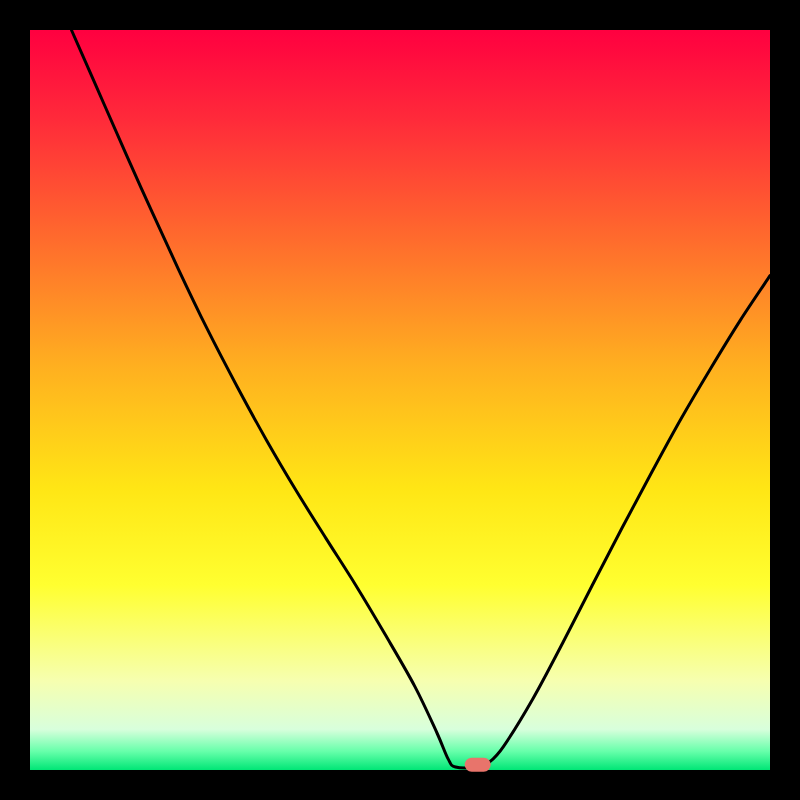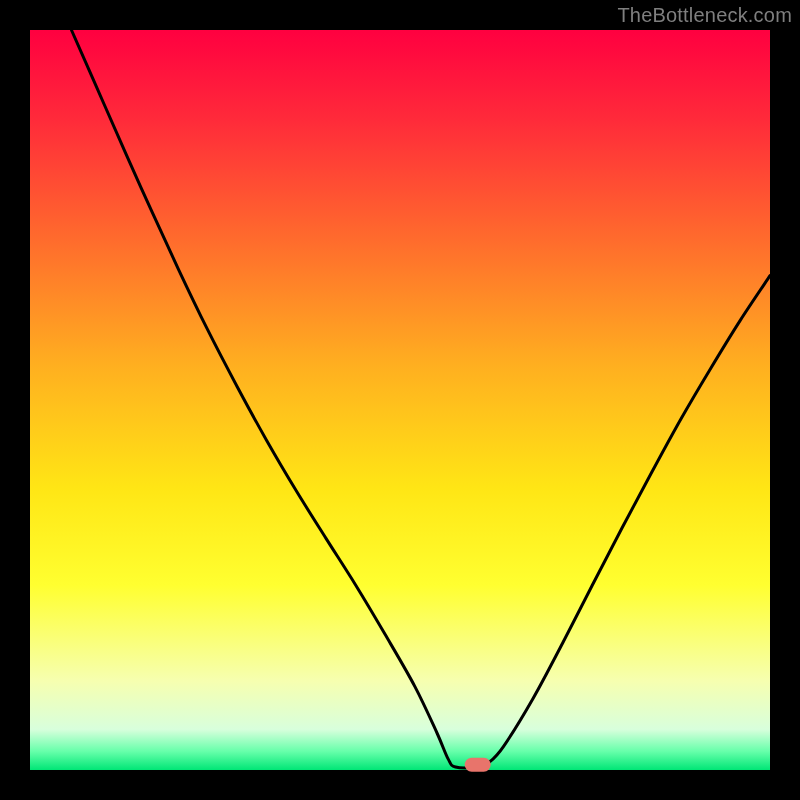--- a/index.html
+++ b/index.html
@@ -45,14 +45,13 @@
           <stop offset="88.00%" stop-color="#f6ffb0"></stop>
           <stop offset="94.50%" stop-color="#d8ffdc"></stop>
           <stop offset="97.50%" stop-color="#66ffaa"></stop>
           <stop offset="100.00%" stop-color="#00e676"></stop>
         </linearGradient>
     </defs>
     <rect id="plot-bg" fill="url(#bg-grad)" x="30" y="30" width="740" height="740"></rect>
     <path id="curve-path" fill="none" stroke="#000000" stroke-width="3" stroke-linecap="round" stroke-linejoin="round" d="M 71.44 30.00 C 76.87 42.33, 92.41 77.73, 104.00 104.00 C 115.59 130.27, 128.67 160.24, 141.00 187.62 C 153.33 215.00, 166.90 244.60, 178.00 268.28 C 189.10 291.96, 197.73 309.97, 207.60 329.70 C 217.47 349.43, 227.33 368.18, 237.20 386.68 C 247.07 405.18, 256.93 423.31, 266.80 440.70 C 276.67 458.09, 286.53 474.74, 296.40 491.02 C 306.27 507.30, 316.13 522.72, 326.00 538.38 C 335.87 554.04, 345.73 568.97, 355.60 585.00 C 365.47 601.03, 375.33 617.68, 385.20 634.58 C 395.07 651.48, 406.17 669.98, 414.80 686.38 C 423.43 702.78, 431.45 720.91, 437.00 733.00 C 442.55 745.09, 445.02 753.23, 448.10 758.90 C 451.18 764.57, 450.57 765.68, 455.50 767.04 C 460.43 768.40, 472.15 767.78, 477.70 767.04 C 483.25 766.30, 484.48 766.05, 488.80 762.60 C 493.12 759.15, 496.20 757.05, 503.60 746.32 C 511.00 735.59, 523.33 715.49, 533.20 698.22 C 543.07 680.95, 552.93 661.59, 562.80 642.72 C 572.67 623.85, 582.53 604.12, 592.40 585.00 C 602.27 565.88, 612.13 546.77, 622.00 528.02 C 631.87 509.27, 641.73 490.77, 651.60 472.52 C 661.47 454.27, 671.33 435.89, 681.20 418.50 C 691.07 401.11, 700.93 384.58, 710.80 368.18 C 720.67 351.78, 730.53 335.50, 740.40 320.08 C 750.27 304.66, 765.07 283.08, 770.00 275.68"></path>
     <rect id="marker" rx="7" ry="7" x="464.70" y="757.82" width="26" height="14" fill="#e8746b"></rect>
   </svg>
-  <div id="attribution">TheBottleneck.com</div>
 </div>
 
 </body></html>

